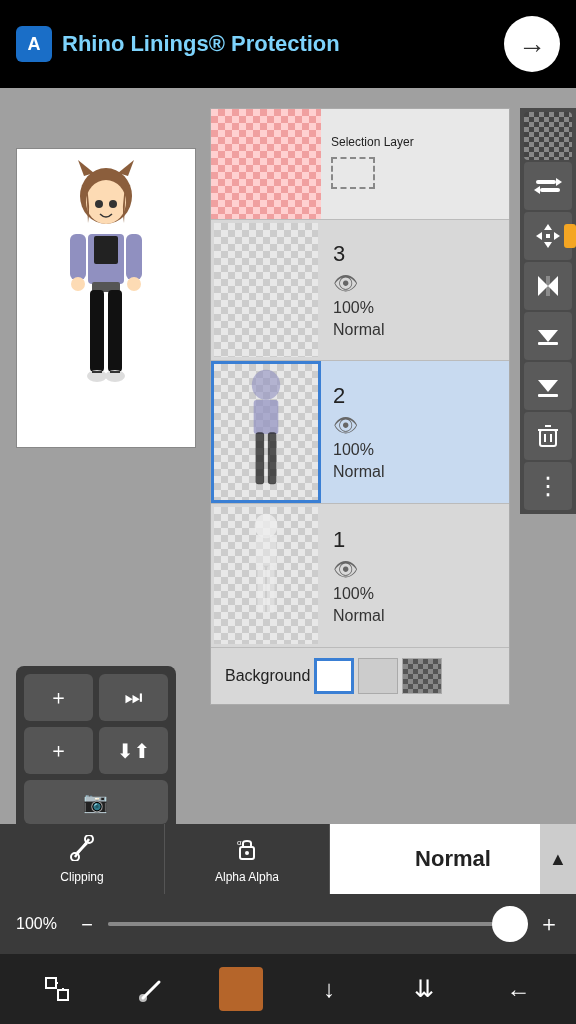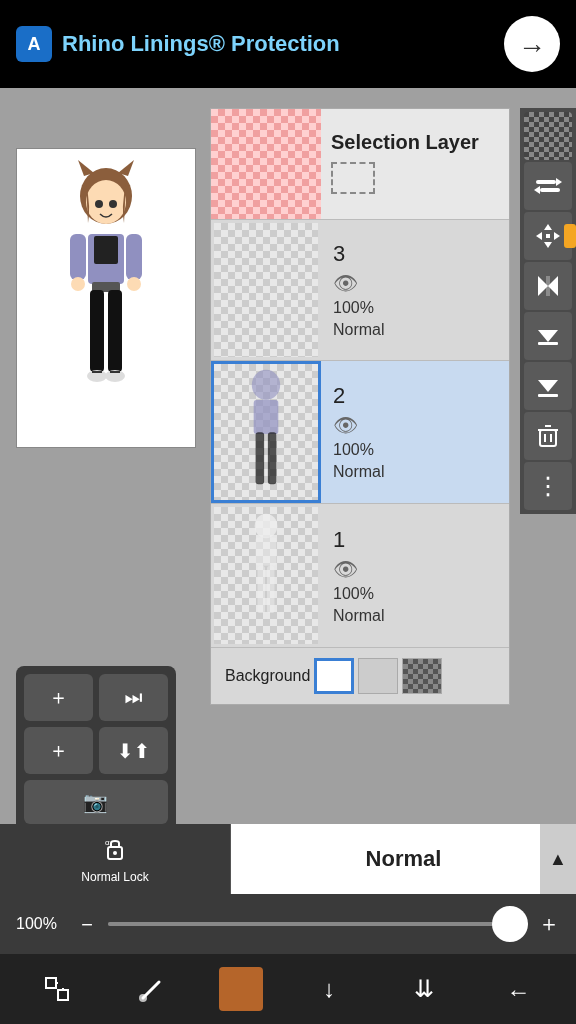--- a/index.html
+++ b/index.html
@@ -162,22 +162,22 @@
       background-color: #555;
     }
     .selection-info {
       flex: 1;
       padding: 8px 10px;
       display: flex;
       flex-direction: column;
       justify-content: center;
     }
     .selection-title {
-      font-size: 20px;
-      font-weight: bold;
+      font-size: 12px;
+      font-weight: normal;
       color: #222;
       margin-bottom: 8px;
     }
     .selection-box {
       border: 2px dashed #888;
       width: 44px; height: 32px;
       margin-bottom: 4px;
     }
     .selection-label {
       font-size: 15px;
@@ -628,27 +628,38 @@
     </button>
     <button class="rt-btn" style="font-size:24px;color:white;">⋮</button>
   </div>
 
 </div>
 
 <div class="mode-bar">
   <button class="mode-btn">
     <span class="mode-btn-icon">
       <svg width="26" height="26" viewBox="0 0 26 26">
+        <path d="M6,22 C10,16 16,10 20,4" stroke="white" stroke-width="2.5" fill="none"></path>
+        <circle cx="6" cy="22" r="4" fill="none" stroke="white" stroke-width="2"></circle>
+        <circle cx="20" cy="4" r="4" fill="none" stroke="white" stroke-width="2"></circle>
+        <path d="M8,18 C12,14 16,10 18,8" stroke="white" stroke-width="2.5" fill="none"></path>
+      </svg>
+    </span>
+    <span>Clipping</span>
+  </button>
+  <button class="mode-btn">
+    <span class="mode-btn-icon">
+      <svg width="26" height="26" viewBox="0 0 26 26">
         <rect x="6" y="12" width="14" height="12" rx="2" fill="none" stroke="white" stroke-width="2"></rect>
         <path d="M9,12 L9,8 C9,5.2 17,5.2 17,8 L17,12" stroke="white" stroke-width="2" fill="none"></path>
         <circle cx="13" cy="18" r="2" fill="white"></circle>
         <text x="3" y="10" font-size="8" fill="white" font-family="Arial">α</text>
       </svg>
     </span>
-    <span>Normal Lock</span>
+    <span>Alpha Alpha</span>
   </button>
   <div class="mode-select">
     <span style="font-size:22px;font-weight:bold;color:#222;">Normal</span>
     <div class="mode-arrow">▲</div>
   </div>
 </div>
 
 <div class="zoom-bar">
   <span class="zoom-pct">100%</span>
   <button class="zoom-minus">－</button>

